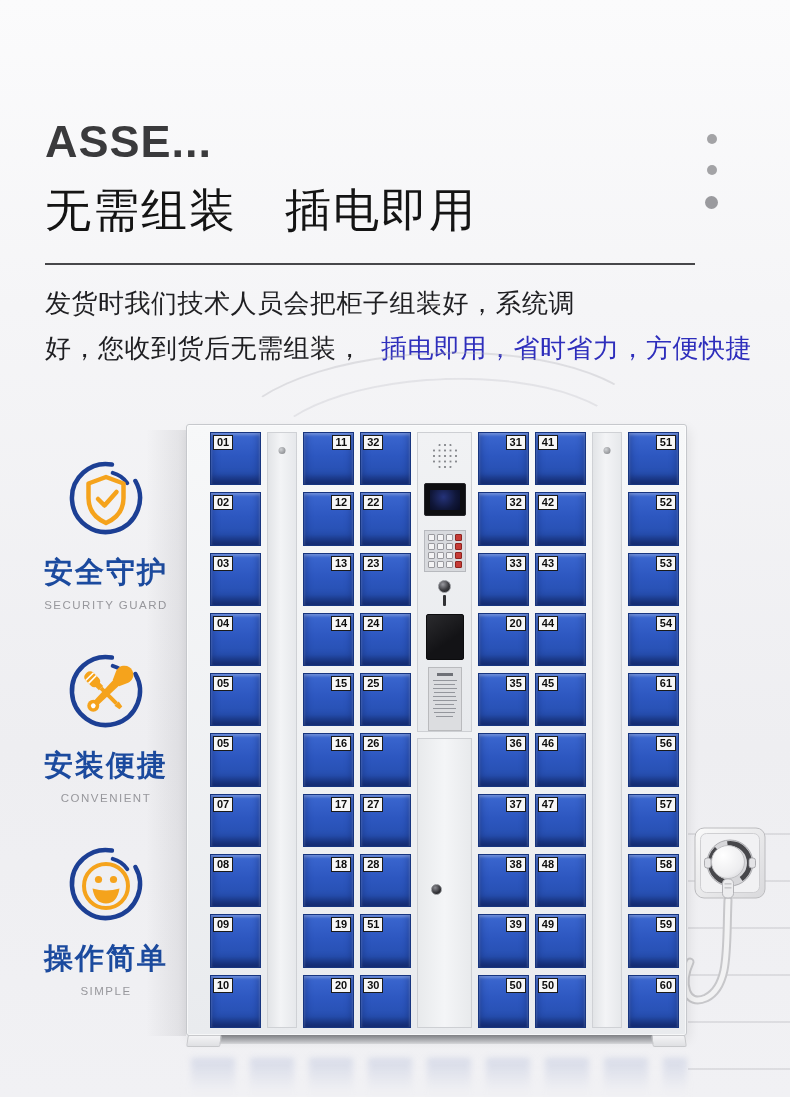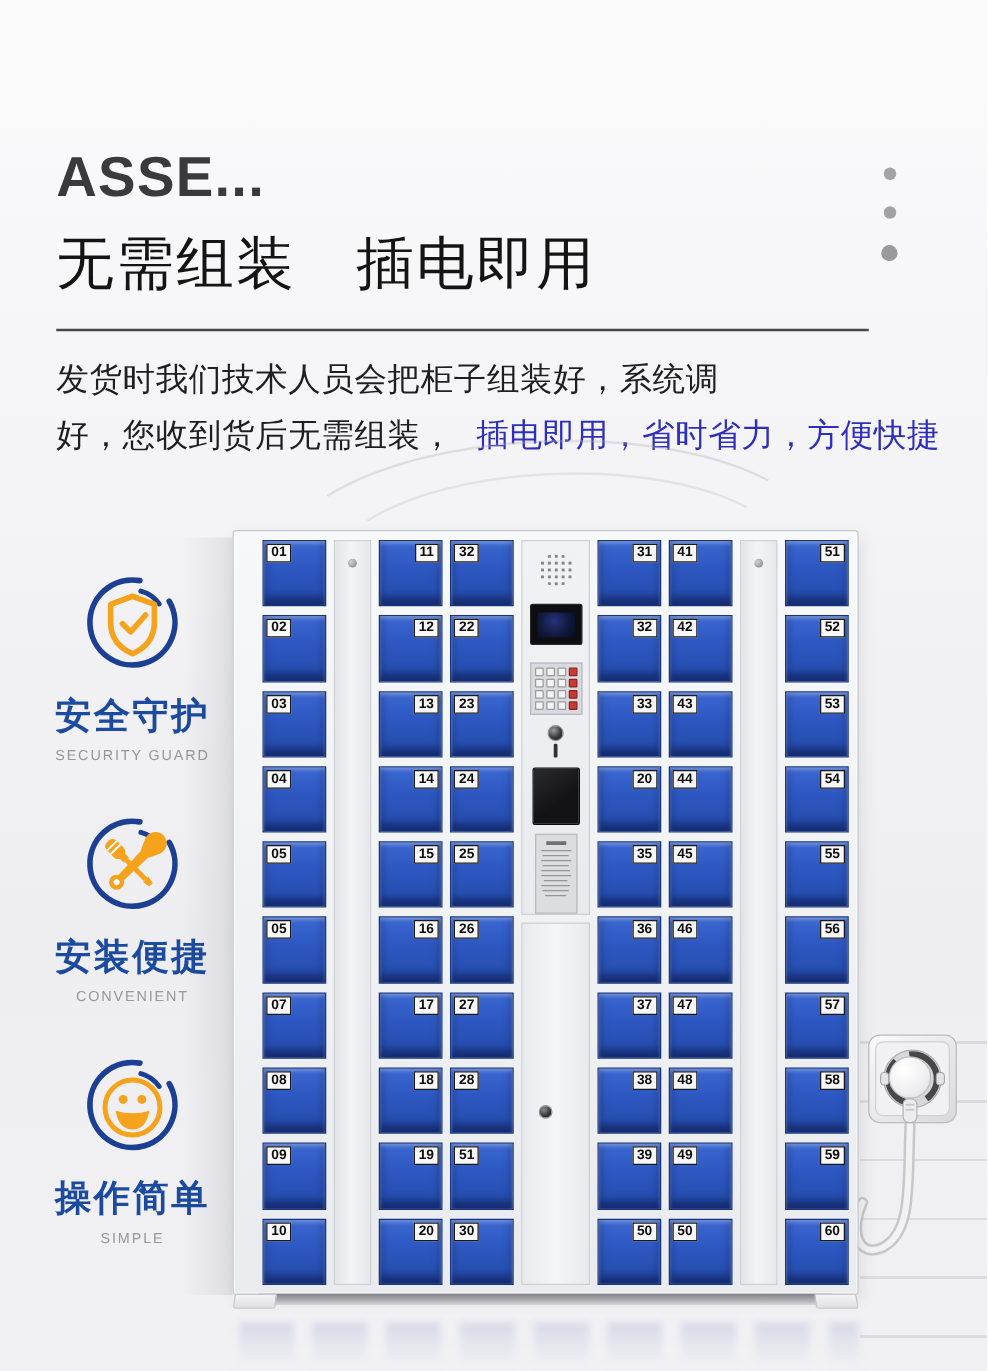--- a/index.html
+++ b/index.html
@@ -440,21 +440,21 @@
           <div class="door label-right">
             <span class="door-num">52</span>
           </div>
           <div class="door label-right">
             <span class="door-num">53</span>
           </div>
           <div class="door label-right">
             <span class="door-num">54</span>
           </div>
           <div class="door label-right">
-            <span class="door-num">55</span>
+            <span class="door-num">61</span>
           </div>
           <div class="door label-right">
             <span class="door-num">56</span>
           </div>
           <div class="door label-right">
             <span class="door-num">57</span>
           </div>
           <div class="door label-right">
             <span class="door-num">58</span>
           </div>

